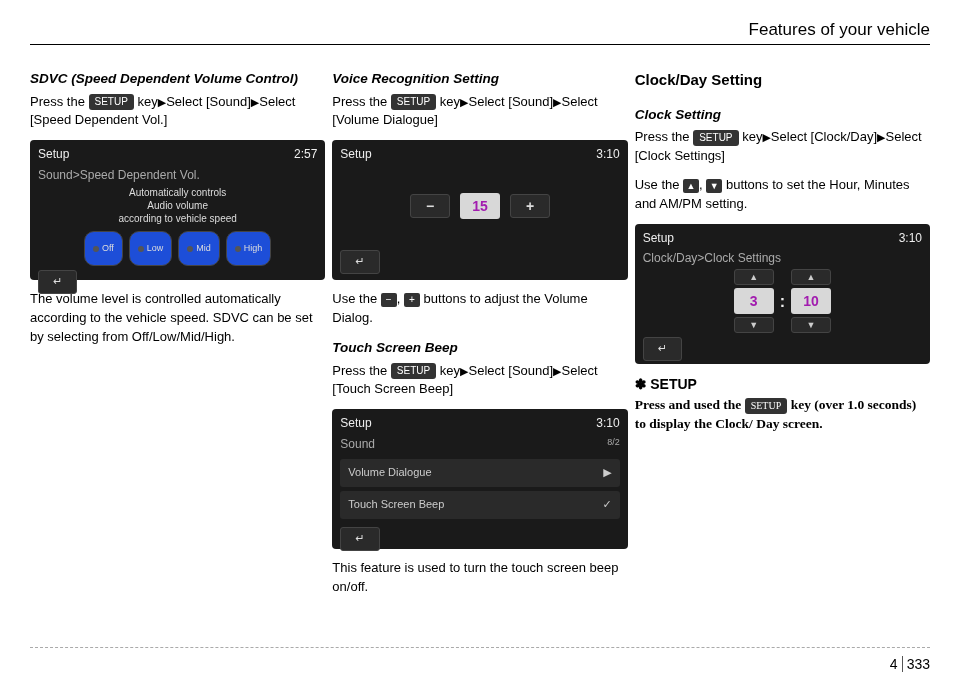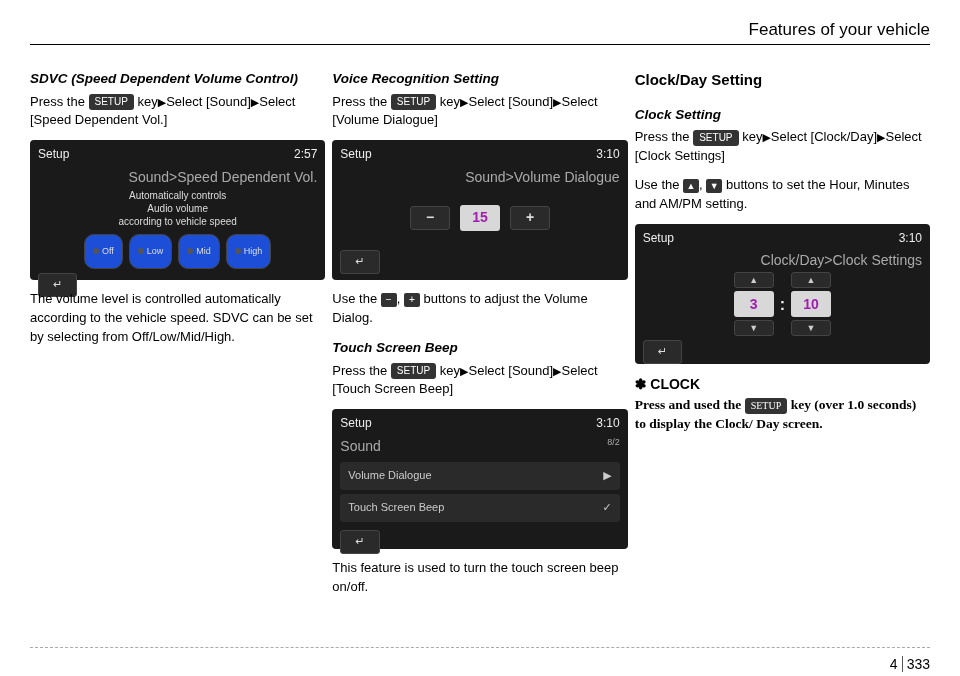--- a/index.html
+++ b/index.html
@@ -63,24 +63,23 @@
     flex-direction: column;
   }
   .screen-top {
     display: flex;
     justify-content: space-between;
     font-size: 12px;
     color: #eee;
     margin-bottom: 3px;
   }
   .screen-crumb {
-    font-size: 14px;
+    font-size: 12px;
     color: #aaa;
     padding-bottom: 2px;
-    text-align: right;
   }
   .screen-mid {
     flex: 1;
     display: flex;
     align-items: center;
     justify-content: center;
     flex-direction: column;
   }
   .sdvc-text { text-align: center; font-size: 10px; color: #ddd; line-height: 1.3; }
   .sdvc-btns {
@@ -234,21 +233,20 @@
       <span>Press the </span>
       <span class="key">SETUP</span>
       <span> key</span><span class="tri">▶</span><span>Select [Sound]</span><span class="tri">▶</span><span>Select [Volume Dialogue]</span>
     </div>
 
     <div class="screen">
       <div class="screen-top">
         <span>Setup</span>
         <span>3:10</span>
       </div>
-      <div class="screen-crumb">Sound&gt;Volume Dialogue</div>
       <div class="screen-mid">
         <div class="vol-row">
           <div class="pm-btn">−</div>
           <div class="num-box">15</div>
           <div class="pm-btn">+</div>
         </div>
       </div>
       <div class="back-row"><span class="back-btn">↵</span></div>
     </div>
 
@@ -322,21 +320,21 @@
           <div class="clock-col">
             <div class="arrow-btn">▲</div>
             <div class="num-box">10</div>
             <div class="arrow-btn">▼</div>
           </div>
         </div>
       </div>
       <div class="back-row"><span class="back-btn">↵</span></div>
     </div>
 
-    <div class="notice-head">✽ CLOCK</div>
+    <div class="notice-head">✽ SETUP</div>
     <div class="notice-text">
       <span>Press and used the </span>
       <span class="key">SETUP</span>
       <span> key (over 1.0 seconds) to display the Clock/ Day screen.</span>
     </div>
   </div>
 
 </div>
 
 <div class="footer-dash"></div>

